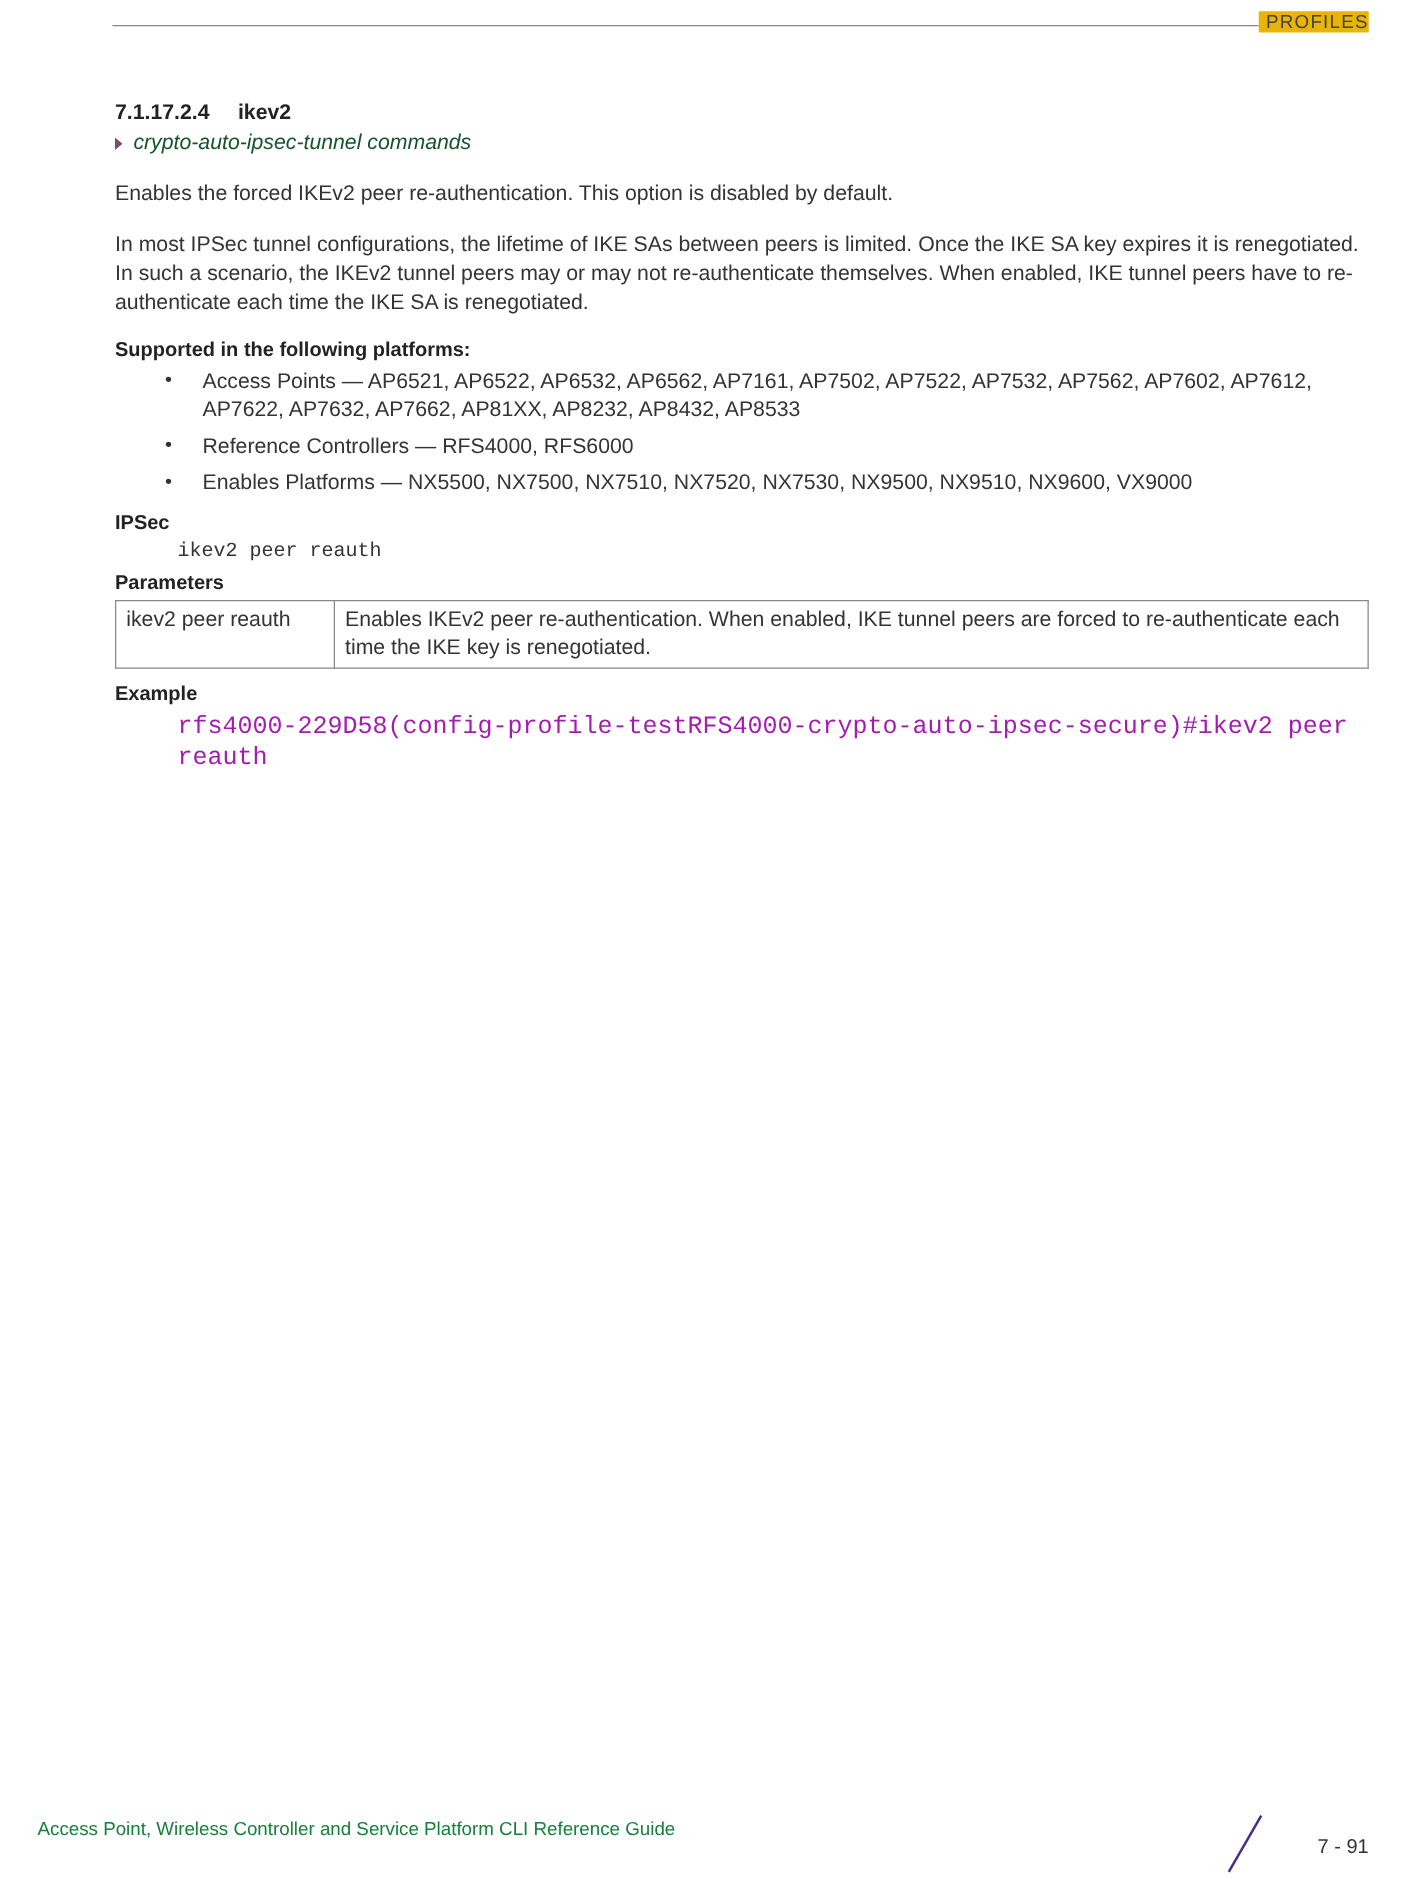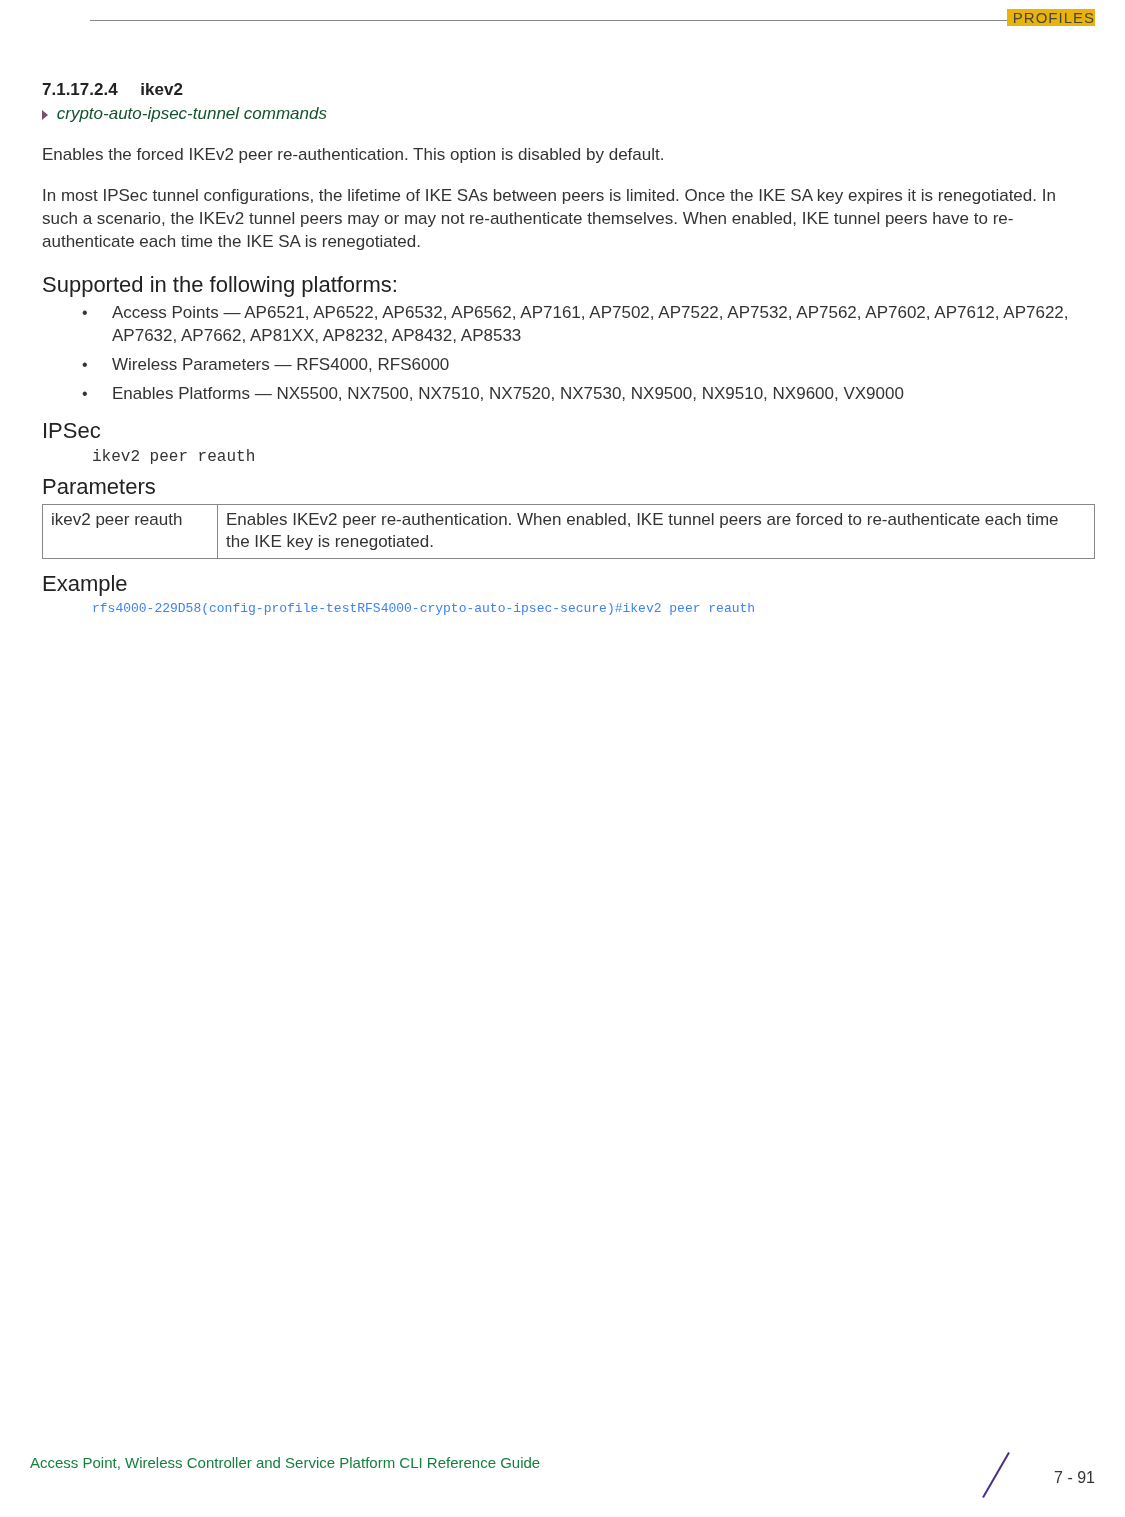--- a/index.html
+++ b/index.html
@@ -22,21 +22,21 @@
       position: absolute;
       right: 0;
       top: -12px;
       font-size: 15px;
       letter-spacing: 1px;
       color: #444;
       background: #eab308;
       padding-left: 6px;
     }
     .content {
-      padding: 25px 30px 0 42px;
+      padding: 25px 30px 0 92px;
     }
     .section-num-title {
       font-weight: bold;
       font-size: 17px;
       color: #222;
       margin-bottom: 4px;
     }
     .section-num-title .num { margin-right: 18px; }
     .breadcrumb {
       color: #14532d;
@@ -52,22 +52,22 @@
       border-left: 6px solid #7a4f6c;
       margin-right: 4px;
       vertical-align: middle;
     }
     .para {
       margin-bottom: 18px;
       line-height: 1.35;
       font-weight: 300;
     }
     .bold-head {
-      font-weight: normal;
-      font-size: 22px;
+      font-weight: bold;
+      font-size: 16px;
       margin-bottom: 4px;
       color: #222;
     }
     ul.platform-list {
       list-style: none;
       margin-left: 40px;
       margin-bottom: 12px;
     }
     ul.platform-list li {
       position: relative;
@@ -103,24 +103,24 @@
     table.param-table td {
       border: 1px solid #888;
       padding: 4px 8px;
       vertical-align: top;
       font-weight: 300;
       line-height: 1.35;
     }
     table.param-table td.c1 { width: 175px; }
     .example-code {
       font-family: "Courier New", monospace;
-      font-size: 13px;
+      font-size: 20px;
       margin-left: 50px;
       line-height: 1.25;
-      color: #3b82f6;
+      color: #a21caf;
     }
     .footer {
       position: absolute;
       bottom: 24px;
       left: 30px;
       right: 30px;
       height: 40px;
     }
     .footer-text {
       font-size: 15px;
@@ -170,21 +170,21 @@
     <span class="arrow"></span>
     <span>crypto-auto-ipsec-tunnel commands</span>
   </div>
 
   <p class="para">Enables the forced IKEv2 peer re-authentication. This option is disabled by default.</p>
   <p class="para">In most IPSec tunnel configurations, the lifetime of IKE SAs between peers is limited. Once the IKE SA key expires it is renegotiated. In such a scenario, the IKEv2 tunnel peers may or may not re-authenticate themselves. When enabled, IKE tunnel peers have to re-authenticate each time the IKE SA is renegotiated.</p>
 
   <div class="bold-head">Supported in the following platforms:</div>
   <ul class="platform-list">
     <li>Access Points — AP6521, AP6522, AP6532, AP6562, AP7161, AP7502, AP7522, AP7532, AP7562, AP7602, AP7612, AP7622, AP7632, AP7662, AP81XX, AP8232, AP8432, AP8533</li>
-    <li>Wireless Parameters — RFS4000, RFS6000</li>
+    <li>Reference Controllers — RFS4000, RFS6000</li>
     <li>Enables Platforms — NX5500, NX7500, NX7510, NX7520, NX7530, NX9500, NX9510, NX9600, VX9000</li>
   </ul>
 
   <div class="bold-head">IPSec</div>
   <div class="mono">ikev2 peer reauth</div>
 
   <div class="bold-head">Parameters</div>
 
   <table class="param-table">
     <tbody>

